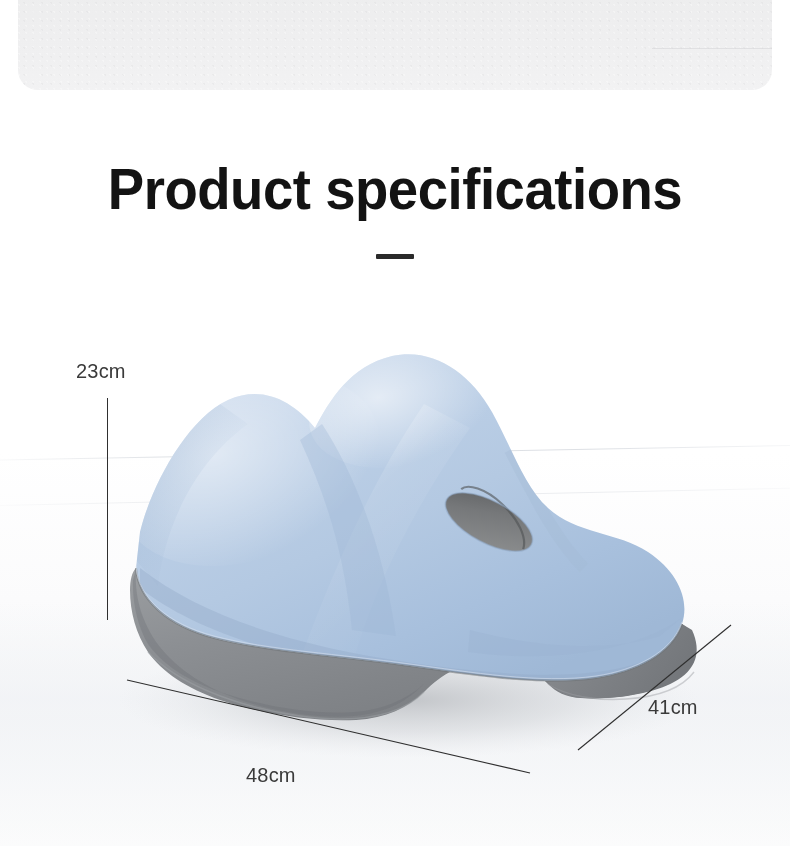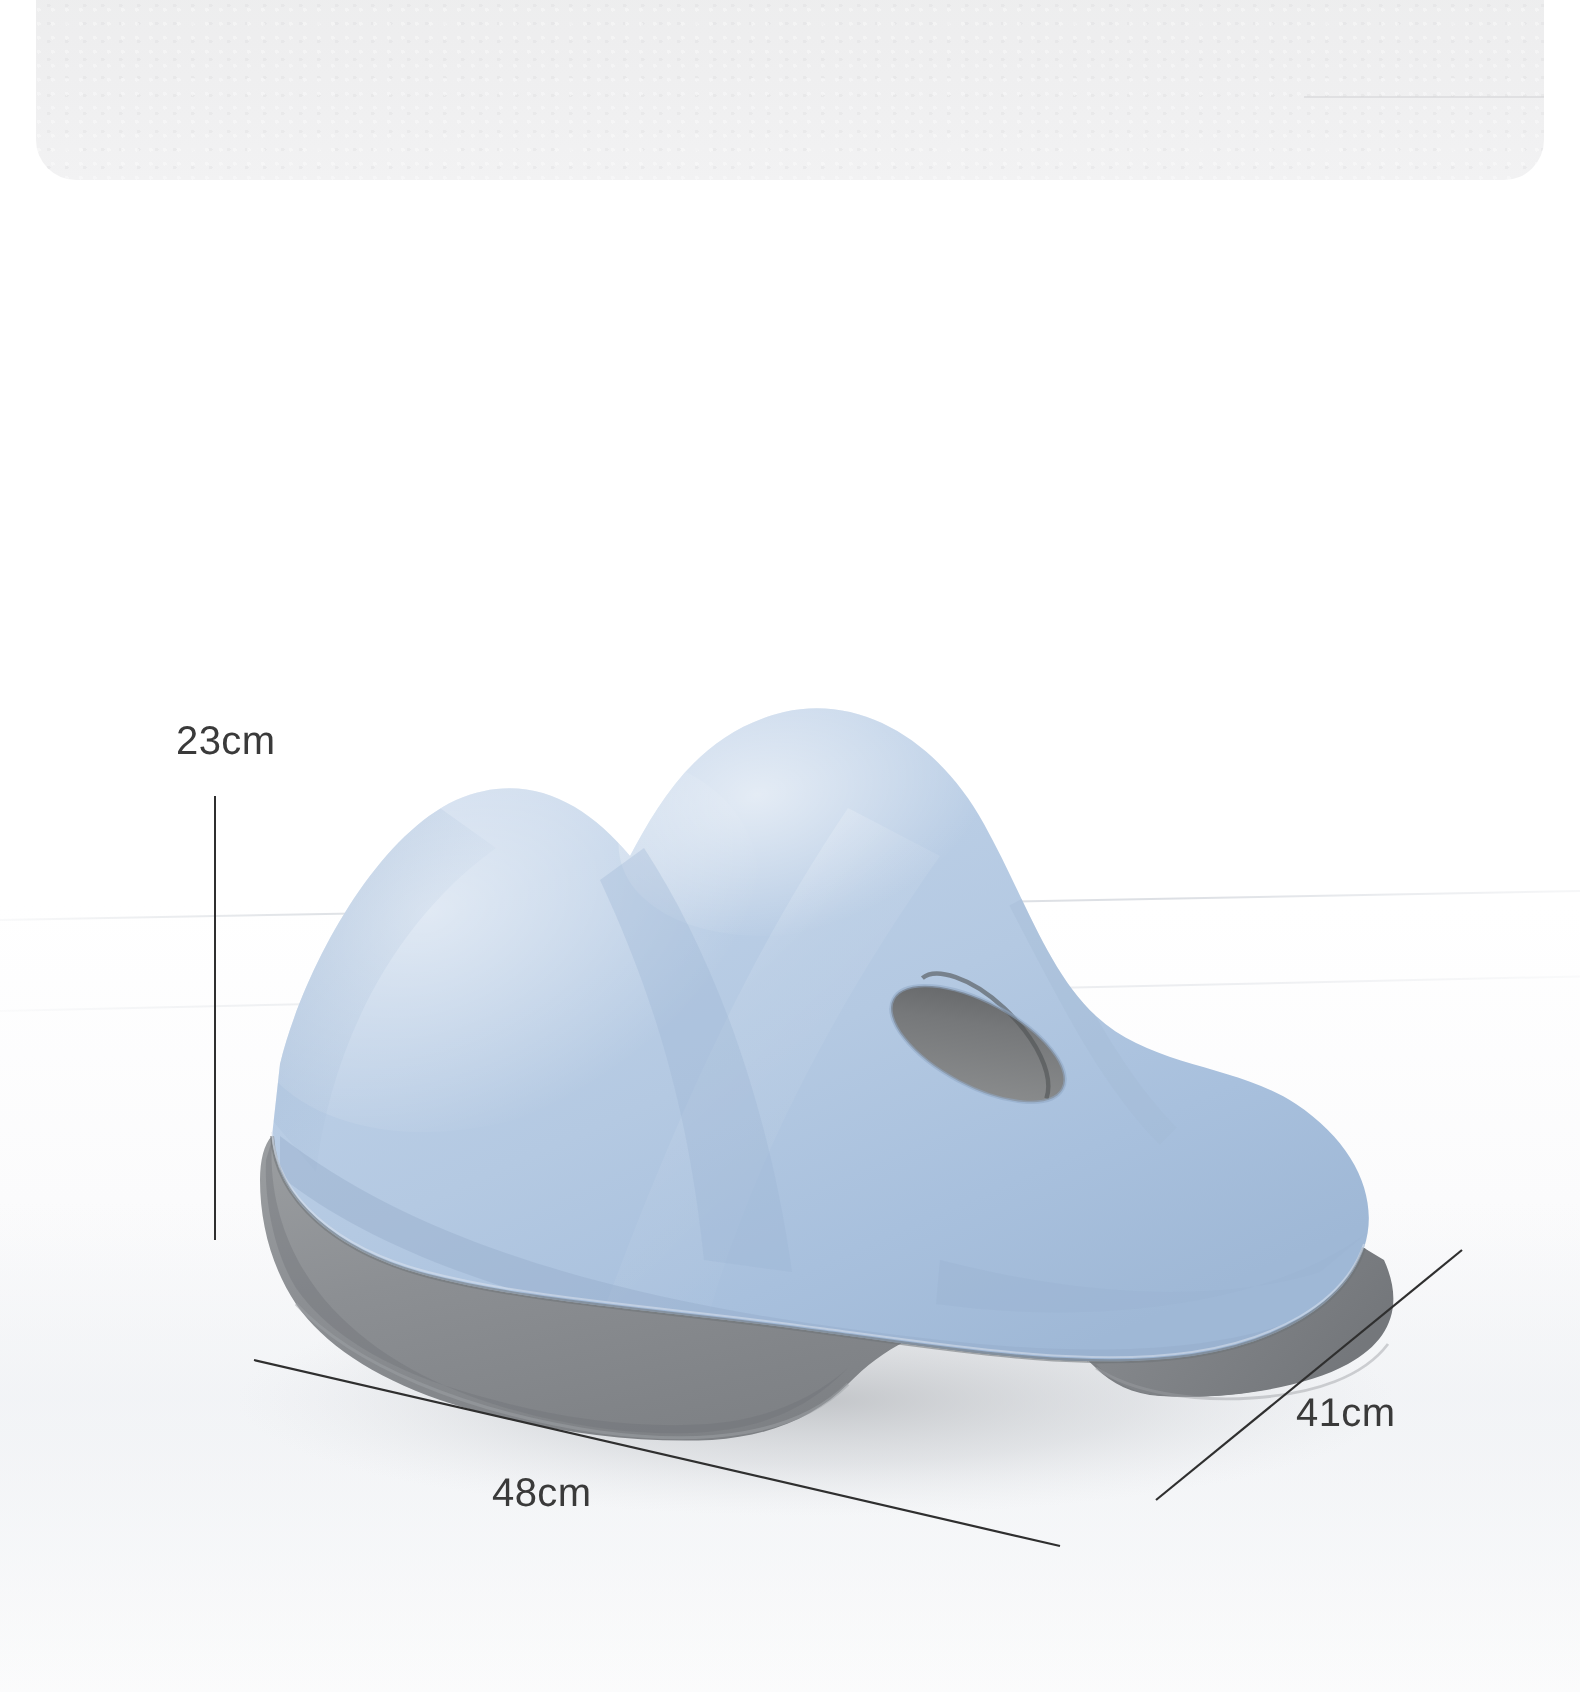--- a/index.html
+++ b/index.html
@@ -124,22 +124,22 @@
   
   .dim-label {
     position: absolute;
     font-family: "Liberation Sans", "DejaVu Sans", sans-serif;
     font-size: 20px;
     font-weight: 400;
     color: #3a3a3a;
     white-space: nowrap;
     letter-spacing: .2px;
   }
-  .dim-height  { left: 88px;  top: 60px; }
-  .dim-width   { left: 246px; top: 436px; }
+  .dim-height  { left: 76px;  top: 60px; }
+  .dim-width   { left: 246px; top: 464px; }
   .dim-depth   { left: 648px; top: 396px; }
 
   .dim-line {
     position: absolute;
     background: #2f2f2f;
   }
   .v-line {
     left: 107px;
     top: 98px;
     width: 1px;
@@ -148,20 +148,24 @@
 </style>
 </head>
 <body>
 
 <div id="page">
 
   <div class="top-banner">
     <div class="banner-seam"></div>
   </div>
 
+  <div class="heading-block">
+    <h1 class="page-title">Product specifications</h1>
+    <div class="title-rule"></div>
+  </div>
 
   <div class="scene">
 
     <div class="horizon h1"></div>
     <div class="horizon h2"></div>
     <div class="floor-shade"></div>
 
     <svg class="product" viewBox="0 0 790 546">
       <defs>
 

